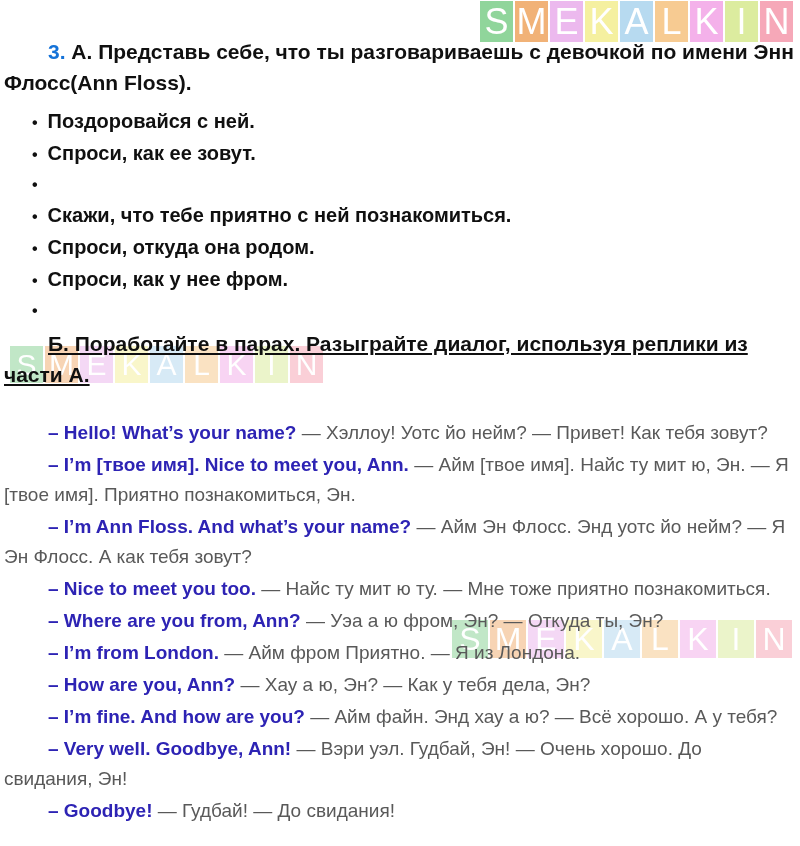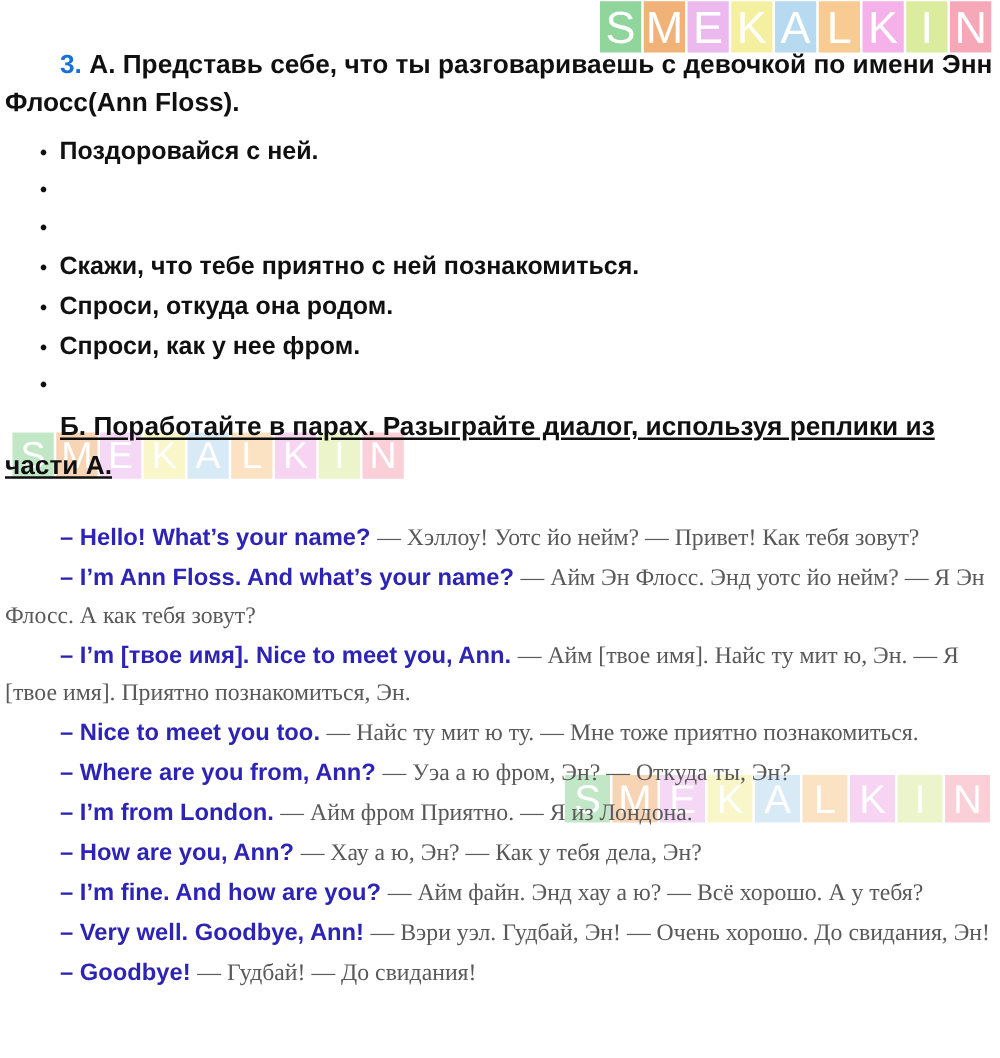--- a/index.html
+++ b/index.html
@@ -46,21 +46,21 @@
     padding-left:28px;
   }
   .bullet-dot{font-size:16px;margin-right:10px;}
   .dialogue{margin-top:28px;}
   .dline{
     margin:0 0 2px 0;
     font-size:19px;line-height:30px;
     text-indent:44px;
   }
   .dline .en{font-weight:bold;color:var(--english_blue,#2d23b4);}
-  .dline .ru{font-weight:normal;color:var(--russian_gray,#595959);font-family:Liberation Serif, serif;}
+  .dline .ru{font-weight:normal;color:var(--russian_gray,#595959);}
 </style>
 </head>
 <body>
 
 <div class="page">
 
   <div class="wm wm1">
     <span class="wm-block" style="background: rgb(144, 213, 155);">S</span>
     <span class="wm-block" style="background: rgb(241, 178, 119);">M</span>
     <span class="wm-block" style="background: rgb(236, 185, 238);">E</span>
@@ -102,20 +102,21 @@
     <p class="para para-a"><span class="task-num">3.</span>
       <span>А. Представь себе, что ты разговариваешь с девочкой по имени Энн Флосс(Ann Floss).</span></p>
 
     <div class="bullets">
       <div class="bullet-item">
         <span class="bullet-dot">•</span>
         <span>Поздоровайся с ней.</span>
       </div>
       <div class="bullet-item">
         <span class="bullet-dot">•</span>
+        <span>Спроси, как ее зовут.</span>
       </div>
       <div class="bullet-item">
         <span class="bullet-dot">•</span>
       </div>
       <div class="bullet-item">
         <span class="bullet-dot">•</span>
         <span>Скажи, что тебе приятно с ней познакомиться.</span>
       </div>
       <div class="bullet-item">
         <span class="bullet-dot">•</span>
@@ -127,22 +128,22 @@
       </div>
       <div class="bullet-item">
         <span class="bullet-dot">•</span>
       </div>
     </div>
 
     <p class="para para-b">Б. Поработайте в парах. Разыграйте диалог, используя реплики из части А.</p>
 
     <div class="dialogue">
       <p class="dline"><span class="en">– Hello! What’s your name?</span> <span class="ru">— Хэллоу! Уотс йо нейм? — Привет! Как тебя зовут?</span></p>
+      <p class="dline"><span class="en">– I’m [твое имя]. Nice to meet you, Ann.</span> <span class="ru">— Айм [твое имя]. Найс ту мит ю, Эн. — Я [твое имя]. Приятно познакомиться, Эн.</span></p>
       <p class="dline"><span class="en">– I’m Ann Floss. And what’s your name?</span> <span class="ru">— Айм Эн Флосс. Энд уотс йо нейм? — Я Эн Флосс. А как тебя зовут?</span></p>
-      <p class="dline"><span class="en">– I’m [твое имя]. Nice to meet you, Ann.</span> <span class="ru">— Айм [твое имя]. Найс ту мит ю, Эн. — Я [твое имя]. Приятно познакомиться, Эн.</span></p>
       <p class="dline"><span class="en">– Nice to meet you too.</span> <span class="ru">— Найс ту мит ю ту. — Мне тоже приятно познакомиться.</span></p>
       <p class="dline"><span class="en">– Where are you from, Ann?</span> <span class="ru">— Уэа а ю фром, Эн? — Откуда ты, Эн?</span></p>
       <p class="dline"><span class="en">– I’m from London.</span> <span class="ru">— Айм фром Приятно. — Я из Лондона.</span></p>
       <p class="dline"><span class="en">– How are you, Ann?</span> <span class="ru">— Хау а ю, Эн? — Как у тебя дела, Эн?</span></p>
       <p class="dline"><span class="en">– I’m fine. And how are you?</span> <span class="ru">— Айм файн. Энд хау а ю? — Всё хорошо. А у тебя?</span></p>
       <p class="dline"><span class="en">– Very well. Goodbye, Ann!</span> <span class="ru">— Вэри уэл. Гудбай, Эн! — Очень хорошо. До свидания, Эн!</span></p>
       <p class="dline"><span class="en">– Goodbye!</span> <span class="ru">— Гудбай! — До свидания!</span></p>
     </div>
 
   </div>

